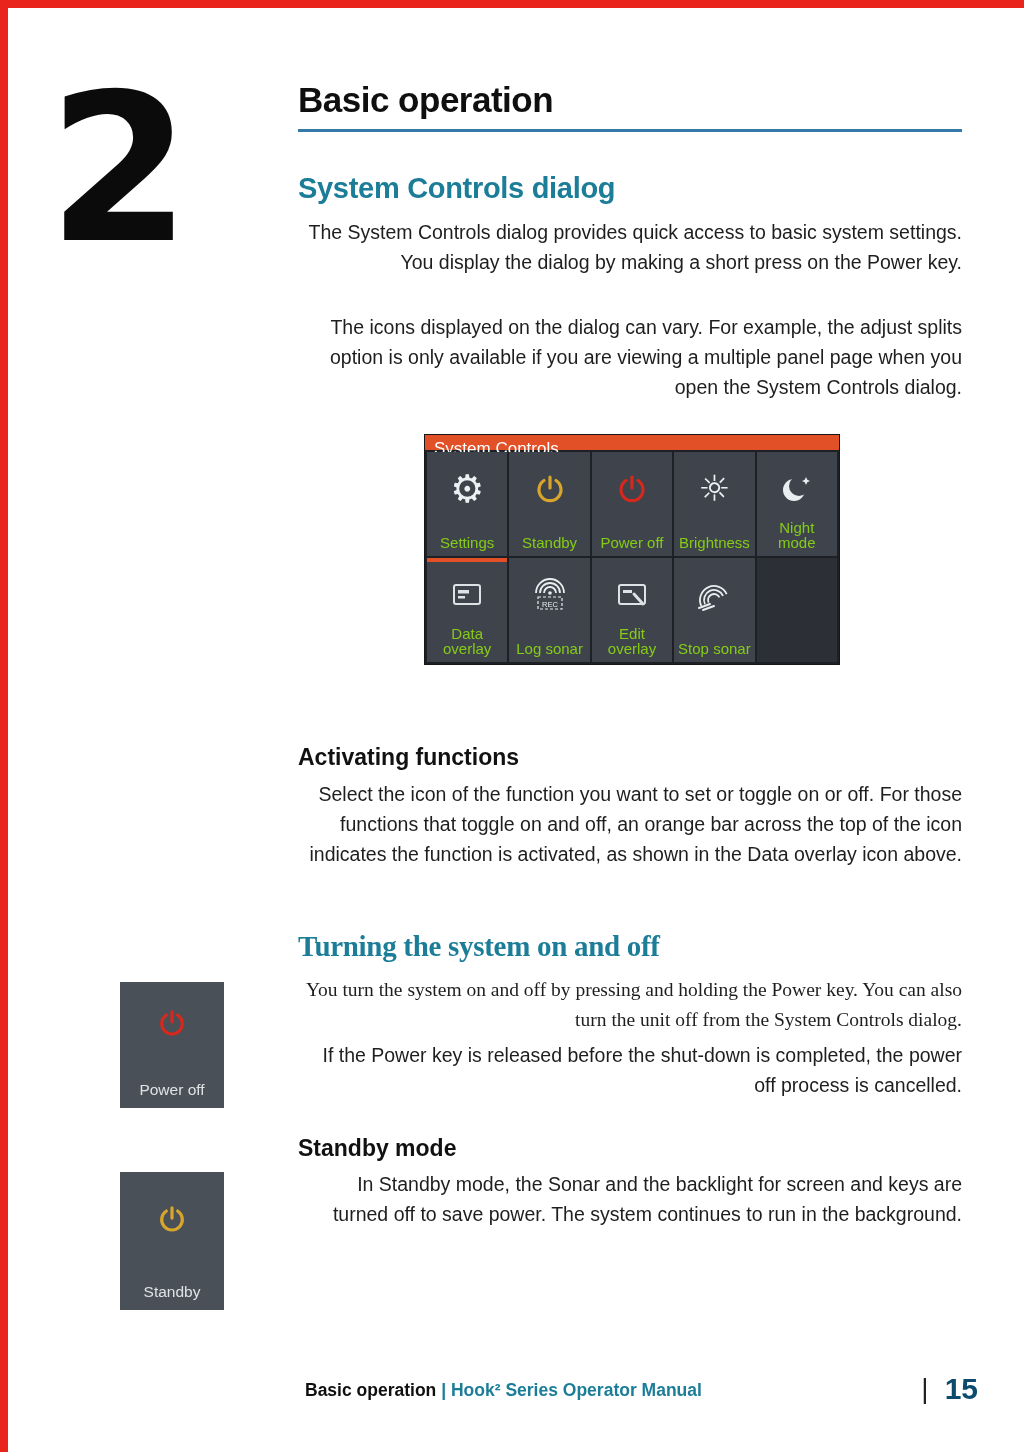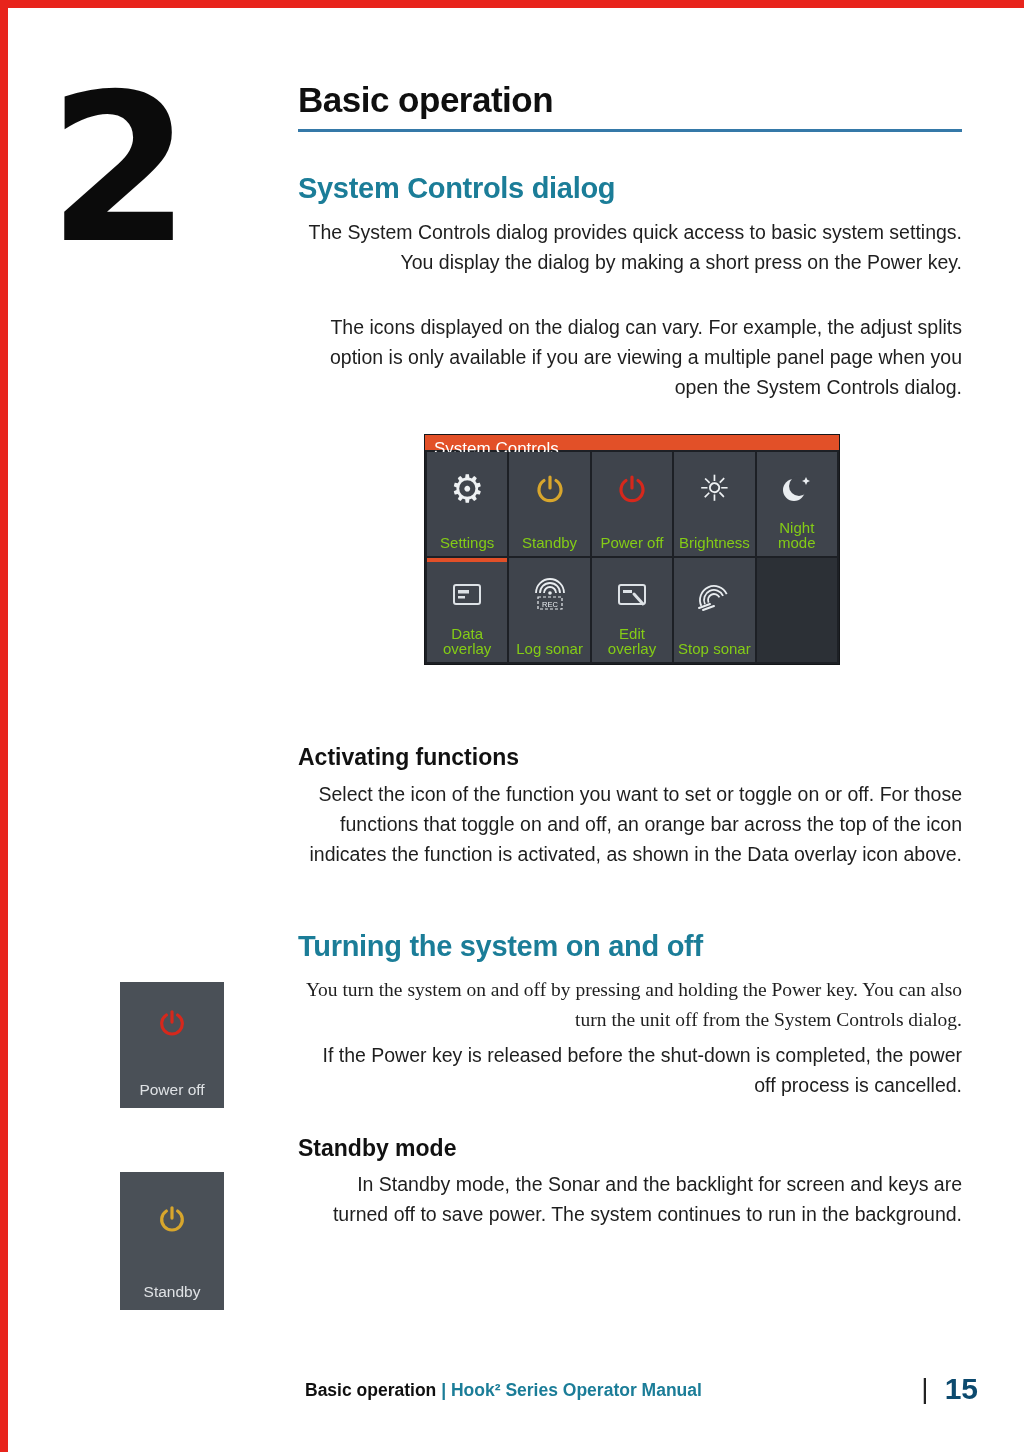--- a/index.html
+++ b/index.html
@@ -76,21 +76,21 @@
   .pagenum-wrap { position:absolute; right:46px; top:1372px; display:flex; align-items:center; gap:16px; }
   .page-bar { font-size:28px; font-weight:300; color:#222; }
   .page-num { font-size:30px; font-weight:bold; color:#0c4a6e; }
 
   
   .pos-sc-head   { top:172px; }
   .pos-sc-p1     { top:217px; }
   .pos-sc-p2     { top:312px; }
   .pos-act-head  { top:744px; }
   .pos-act-p     { top:779px; }
-  .pos-turn-head { top:930px; }
+  .pos-turn-head { top:930px;font-family:Liberation Serif, serif; }
   .pos-turn-p1   { top:975px;font-family:Liberation Serif, serif; }
   .pos-turn-p2   { top:1040px; }
   .pos-stby-head { top:1135px; }
   .pos-stby-p1   { top:1169px; }
   .pos-stby-p2   { top:1264px; }
 </style>
 </head>
 <body>
 
 <div class="page">

